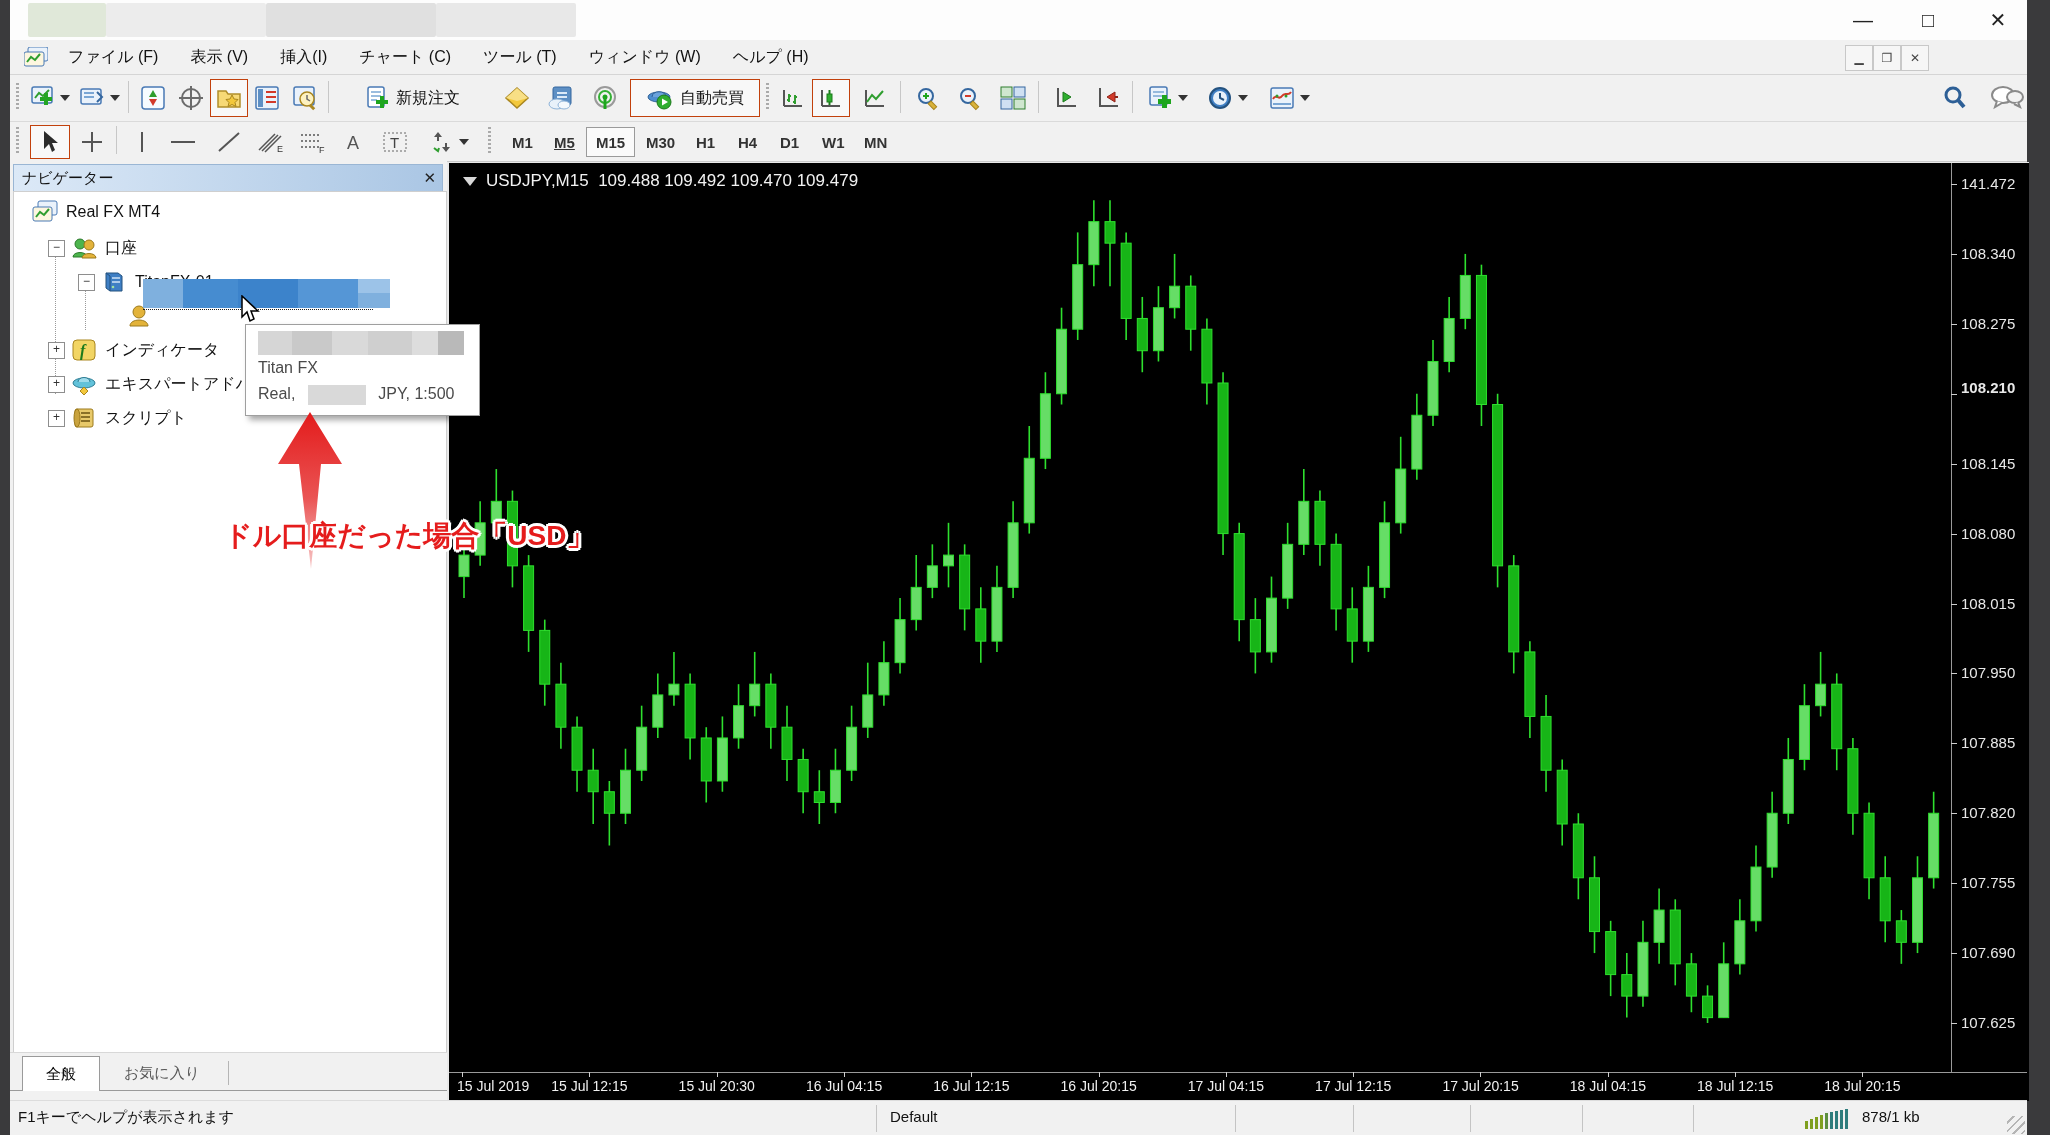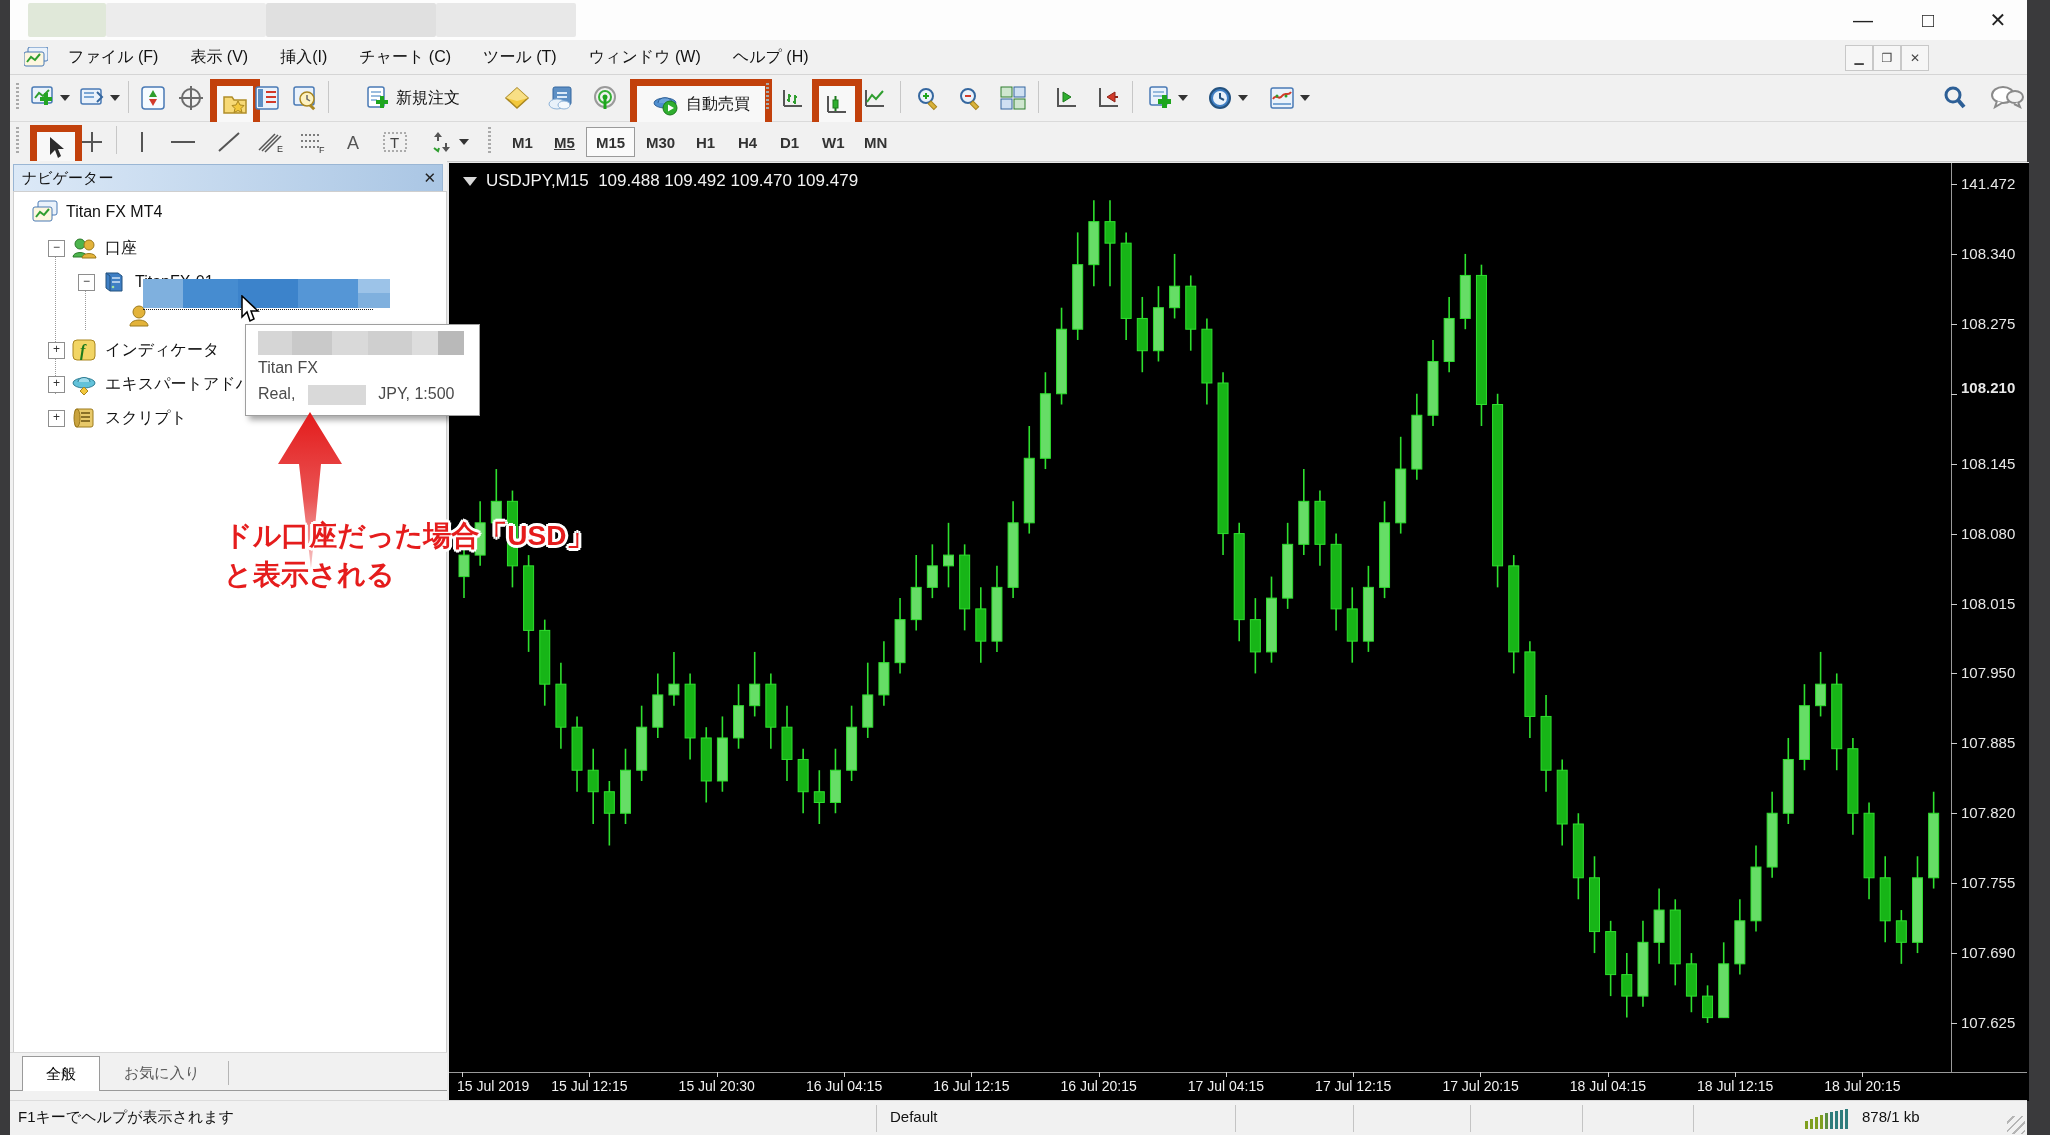--- a/index.html
+++ b/index.html
@@ -18,21 +18,21 @@
   #menubar{left:10px;top:40px;width:2017px;height:34px;background:#f1f1f1;border-bottom:1px solid #d5d5d5;
            display:flex;align-items:center;}
   .menu-item{padding:0 16px;font-size:16px;color:#111;height:100%;display:flex;align-items:center;}
   .mdi-ctl{position:absolute;top:5px;width:26px;height:24px;border:1px solid #c8c8c8;background:#f6f6f6;
            display:flex;align-items:center;justify-content:center;font-size:12px;color:#444;}
   
   #toolbar1{left:10px;top:75px;width:2017px;height:46px;background:#f1f1f1;border-bottom:1px solid #dadada;text-align:center;}
   #toolbar2{left:10px;top:122px;width:2017px;height:39px;background:#f1f1f1;border-bottom:1px solid #c9c9c9;}
   .tb{position:absolute;top:4px;height:36px;display:flex;align-items:center;justify-content:center;border:1px solid transparent;}
   .tb2{top:3px;height:32px;}
-  .tb.active{border:7px solid #c2410c;background:#f8f8f8;}
+  .tb.active{border:1px solid #c2410c;background:#f8f8f8;}
   .tb-label{font-size:16px;margin-left:6px;white-space:nowrap;}
   .caret{width:0;height:0;border-left:5px solid transparent;border-right:5px solid transparent;border-top:6px solid #333;margin-left:5px;}
   .sep{position:absolute;top:6px;width:1px;height:32px;background:#c7c7c7;}
   .grip{position:absolute;top:8px;width:3px;height:28px;background-image:repeating-linear-gradient(#aaa 0 2px,transparent 2px 4px);}
   .tf{position:absolute;top:5px;height:28px;padding:0 9px;display:flex;align-items:center;font-size:15px;font-weight:bold;color:#333;border:1px solid transparent;}
   .tf.active{border:1px solid #9a9a9a;background:#fafafa;}
   
   #navigator{left:10px;top:161px;width:437px;height:939px;background:#f1f1f1;}
   #nav-header{position:absolute;left:3px;top:3px;width:420px;height:26px;
               background:linear-gradient(90deg,#dce9f7,#aac6e4);border:1px solid #9ab6d4;
@@ -401,21 +401,21 @@
 
     <div class="dotv" style="left:41px;top:52px;height:150px;"></div>
     <div class="dotv" style="left:71px;top:82px;height:56px;"></div>
 
     <div class="tree-row" style="left:18px;top:8px;">
       <svg class="ticon" viewBox="0 0 26 24">
         <rect x="6" y="1" width="19" height="14" rx="2" fill="#eaf2fb" stroke="#4a7ab5"></rect>
         <rect x="1" y="7" width="19" height="14" rx="2" fill="#fdf6df" stroke="#4a7ab5"></rect>
         <polyline points="4,17 8,12 12,15 17,9" fill="none" stroke="#2f9e2f" stroke-width="2"></polyline>
       </svg>
-      <span>Titan FX MT4</span>
+      <span>Real FX MT4</span>
     </div>
 
     <div class="tree-row" style="left:34px;top:44px;">
       <span class="expander">−</span>
       <svg class="ticon" viewBox="0 0 26 24">
         <circle cx="9" cy="8" r="5" fill="#4db54d" stroke="#2c7a2c"></circle>
         <path d="M2 21 c0-6 14-6 14 0 z" fill="#4db54d" stroke="#2c7a2c"></path>
         <circle cx="18" cy="9" r="5" fill="#e3b33a" stroke="#9c7a1d"></circle>
         <path d="M11 22 c0-6 14-6 14 0 z" fill="#e3b33a" stroke="#9c7a1d"></path>
       </svg>
@@ -780,18 +780,17 @@
       <stop offset="0" stop-color="#e31b1b"></stop>
         <stop offset="0.55" stop-color="#ea5454"></stop>
         <stop offset="1" stop-color="#f7caca"></stop>
     </linearGradient>
   </defs>
   <polygon points="34,0 66,52 45,52 35,157 23,52 2,52" fill="url(#ag)"></polygon>
 </svg>
 
 <div class="abs" id="red-note">
   <div>ドル口座だった場合「USD」</div>
-  <div>と表示される</div>
 </div>
 
 <svg class="abs" id="cursor" viewBox="0 0 26 30">
   <path d="M4 1 L4 22 L9 17 L12 26 L16 24 L13 16 L20 16 Z" fill="#fff" stroke="#000" stroke-width="1.5"></path>
 </svg>
 
 </body></html>

